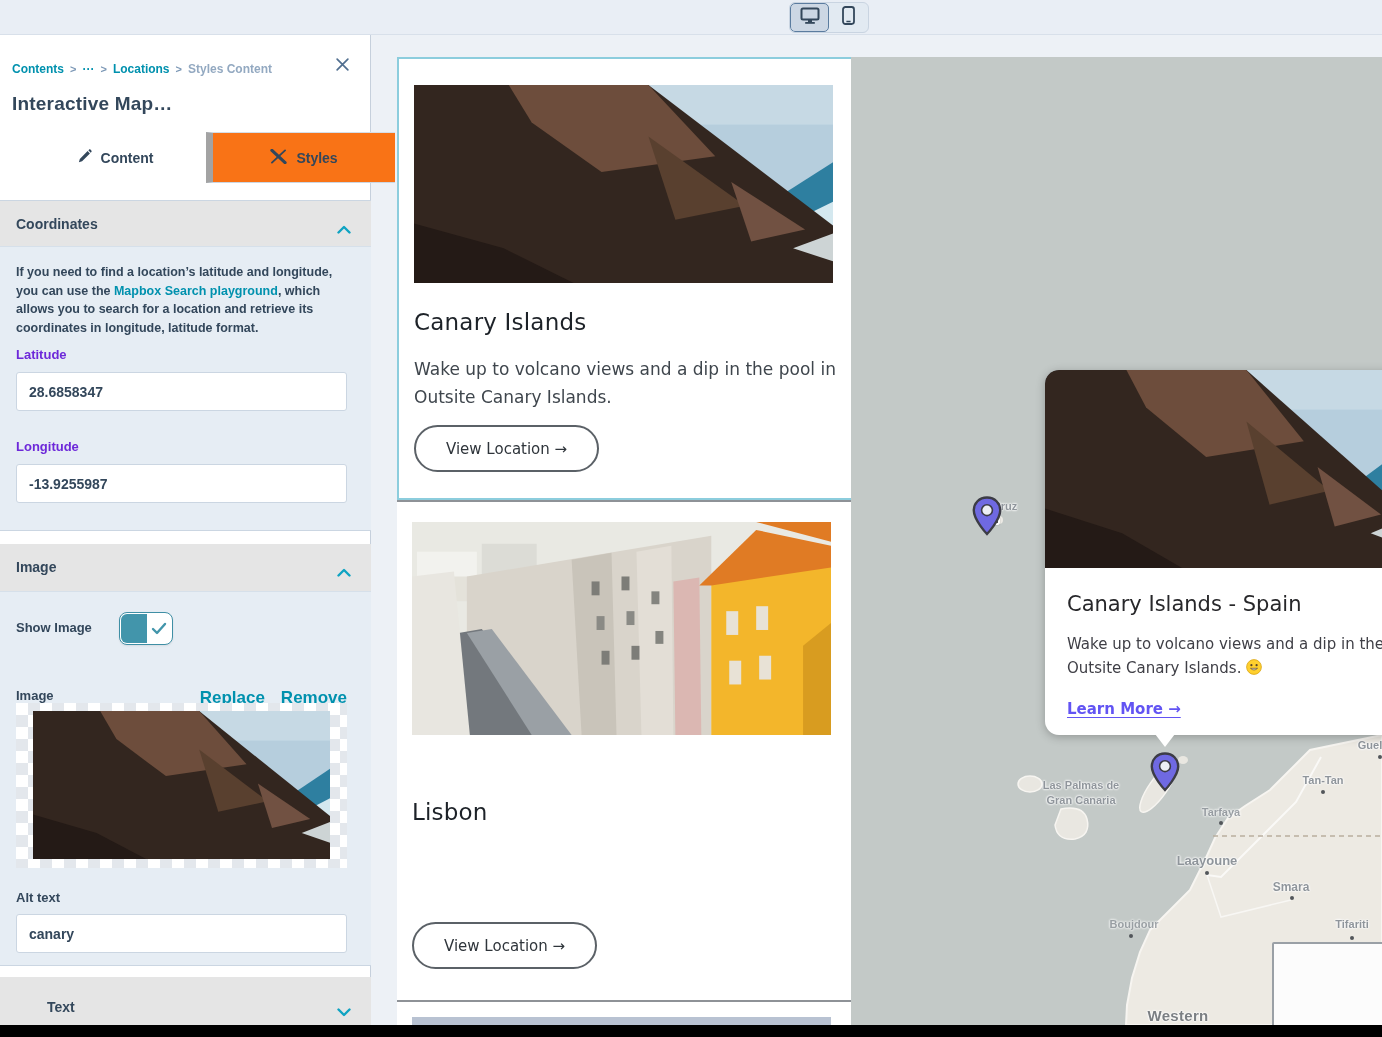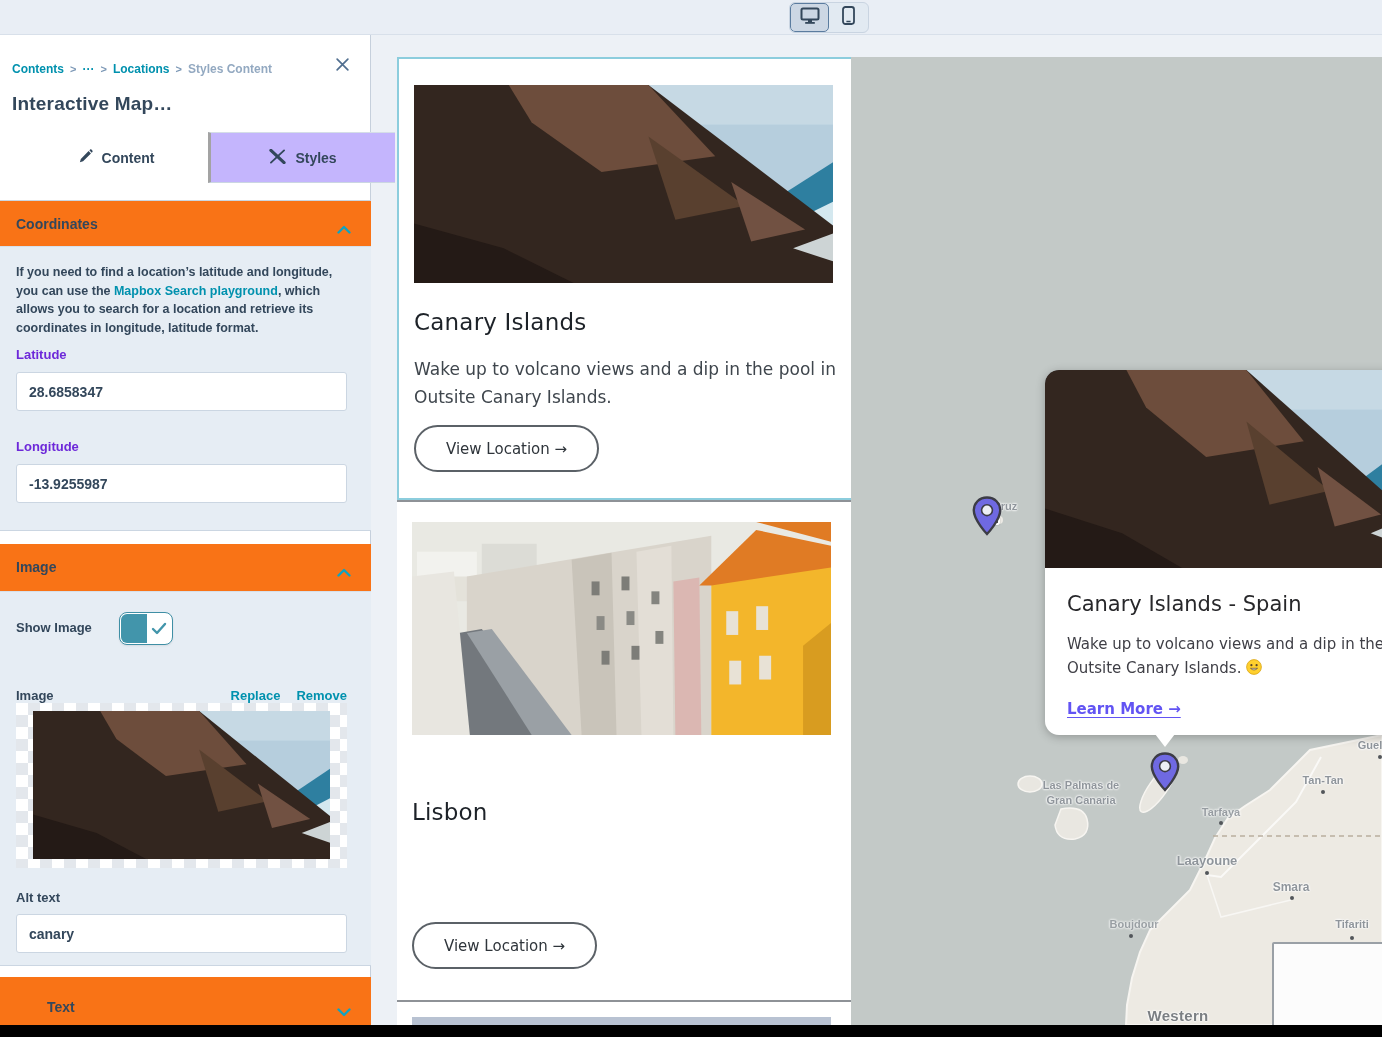--- a/index.html
+++ b/index.html
@@ -18,40 +18,40 @@
   
   .sidebar{position:absolute;left:0;top:35px;width:371px;height:1002px;background:#fff;border-right:1px solid #c6d0dc;}
   .breadcrumb{position:absolute;left:12px;top:27px;font-size:12px;font-weight:700;color:#0091ae;display:flex;gap:6px;align-items:center;white-space:nowrap;}
   .breadcrumb .sep{color:#7c98b6;font-weight:700;font-size:11px;}
   .breadcrumb .muted{color:#93a9c1;}
   .crumb-link{cursor:pointer;}
   .close-btn{position:absolute;left:331px;top:20px;width:22px;height:22px;display:flex;align-items:center;justify-content:center;cursor:pointer;}
   .panel-title{position:absolute;left:12px;top:58px;font-size:19px;font-weight:800;color:#33475b;letter-spacing:.2px;}
   .tabs{position:absolute;left:0;top:97px;width:371px;height:51px;display:flex;margin-left:24px;}
   .tab{flex:1;display:flex;align-items:center;justify-content:center;gap:9px;font-size:14px;font-weight:700;color:#33475b;cursor:pointer;background:#fff;}
-  .tab.inactive{background:#c4b5fd;border-left:3px solid #a3a3a3;border-top:1px solid #d5dee8;border-bottom:1px solid #cbd6e2;}
+  .tab.inactive{background:#f97316;border-left:7px solid #a3a3a3;border-top:1px solid #d5dee8;border-bottom:1px solid #cbd6e2;}
   .sec-rule{position:absolute;left:0;top:165px;width:371px;height:1px;background:#cbd6e2;}
-  .sec-head{position:absolute;left:0;width:371px;background:#f97316;border-bottom:1px solid #d6e0ea;cursor:pointer;}
+  .sec-head{position:absolute;left:0;width:371px;background:#e5e5e5;border-bottom:1px solid #d6e0ea;cursor:pointer;}
   .sec-head .sec-label{position:absolute;left:16px;top:15px;font-size:14px;font-weight:800;color:#33475b;}
   .sec-head .chev{position:absolute;right:20px;top:19px;}
   .sec-body{position:absolute;left:0;width:371px;background:#e6edf4;border-bottom:1px solid #cbd6e2;}
   #coords-head{top:166px;height:46px;}
   #coords-body{top:212px;height:284px;}
   .help{position:absolute;left:16px;top:16px;width:340px;font-size:12.5px;font-weight:700;line-height:1.48;color:#33475b;}
   .help a{color:#0091ae;text-decoration:none;cursor:pointer;text-align:center;}
   .fld-label{position:absolute;left:16px;font-size:13px;font-weight:800;color:#6d28d9;}
   .fld-input{position:absolute;left:16px;width:331px;height:39px;background:#fff;border:1px solid #cbd6e2;border-radius:3px;padding:0 12px;font-size:14px;color:#33475b;font-family:"Liberation Sans",sans-serif;font-weight:600;}
   #img-head{top:509px;height:48px;}
   #img-body{top:557px;height:374px;}
   .show-image-label{position:absolute;left:16px;top:28px;font-size:13px;font-weight:800;}
   .toggle{position:absolute;left:119px;top:20px;width:54px;height:33px;background:#fff;border:1px solid #3f8fa5;border-radius:8px;cursor:pointer;box-shadow:0 1px 2px rgba(0,0,0,.08);}
   .toggle .on-half{position:absolute;left:1px;top:1px;width:26px;height:29px;background:#4295ab;border-radius:6px 0 0 6px;}
   .toggle .check{position:absolute;right:5px;top:8px;}
   .image-row-label{position:absolute;left:16px;top:96px;font-size:13px;font-weight:800;}
-  .img-links{position:absolute;right:24px;top:96px;font-size:13px;font-weight:800;color:#0091ae;display:flex;gap:16px;}
+  .img-links{position:absolute;right:24px;top:96px;font-size:17px;font-weight:800;color:#0091ae;display:flex;gap:16px;}
   .img-links span{cursor:pointer;}
   .checker{position:absolute;left:16px;top:111px;width:331px;height:165px;
     background-color:#fff;
     background-image:linear-gradient(45deg,#e3e7ec 25%,transparent 25%,transparent 75%,#e3e7ec 75%),linear-gradient(45deg,#e3e7ec 25%,transparent 25%,transparent 75%,#e3e7ec 75%);
     background-size:24px 24px;background-position:0 0,12px 12px;}
   .thumb{position:absolute;left:17px;top:8px;width:297px;height:148px;overflow:hidden;}
   .alt-label{position:absolute;left:16px;top:298px;font-size:13px;font-weight:800;}
   #alt-input{top:322px;}
   #text-head{top:942px;height:60px;}
   

